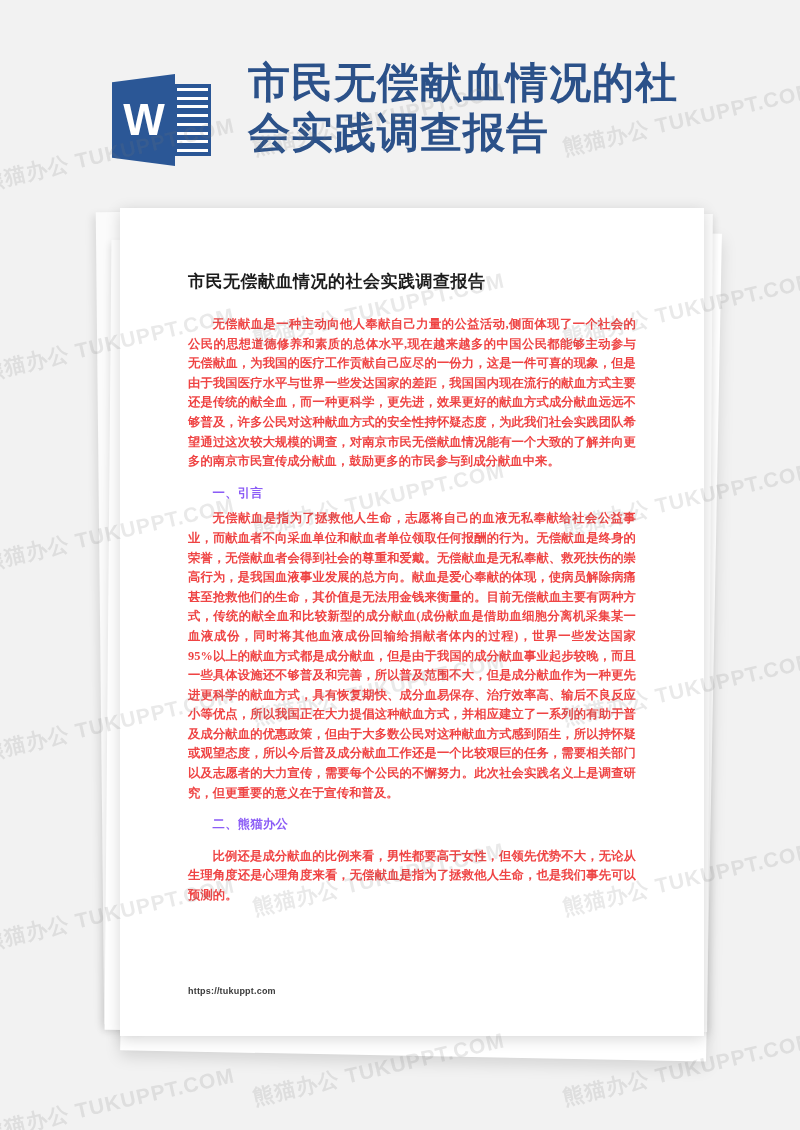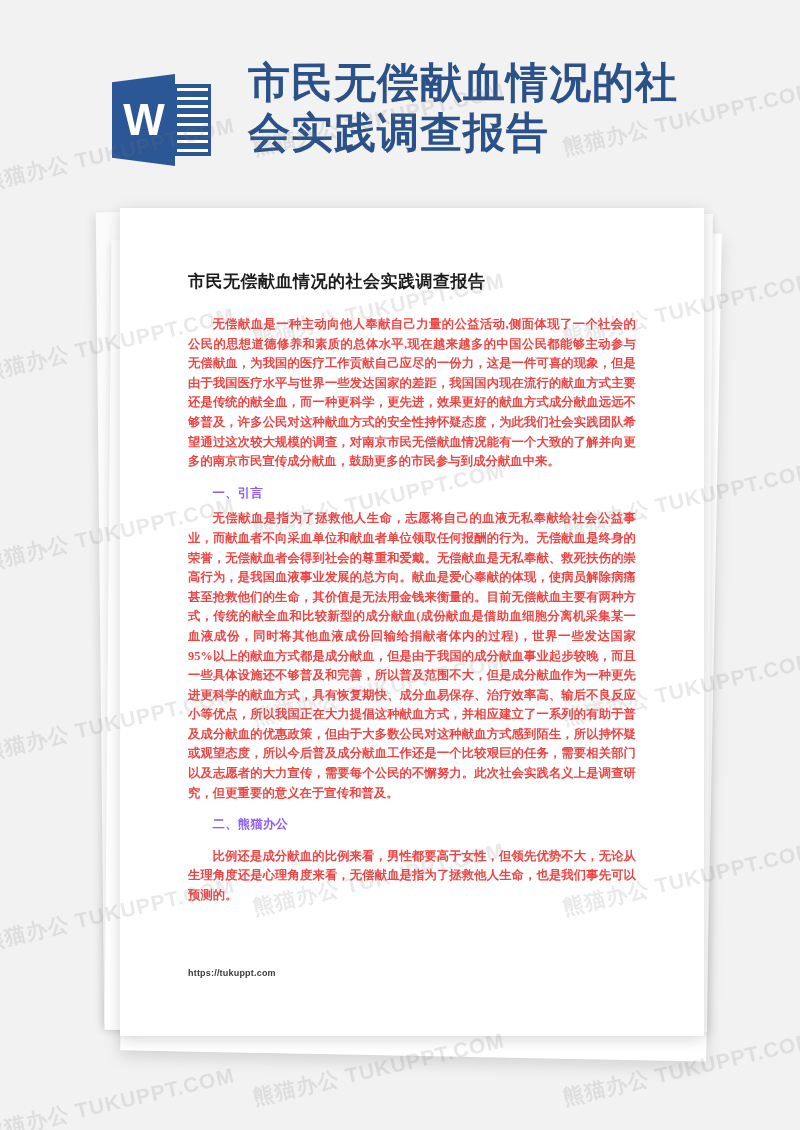--- a/index.html
+++ b/index.html
@@ -200,21 +200,21 @@
     color: #8b5cf6;
     text-indent: 2em;
     font-weight: 700;
     letter-spacing: 0.3px;
   }
   p.gap { margin-top: 12px; }
 
   .footer-url {
     position: absolute;
     left: 68px;
-    top: 760px;
+    top: 778px;
     font-family: "Liberation Sans", sans-serif;
     font-size: 9px;
     font-weight: 700;
     color: #3a3a3a;
     letter-spacing: 0.2px;
   }
 </style>
 </head>
 <body>
 

